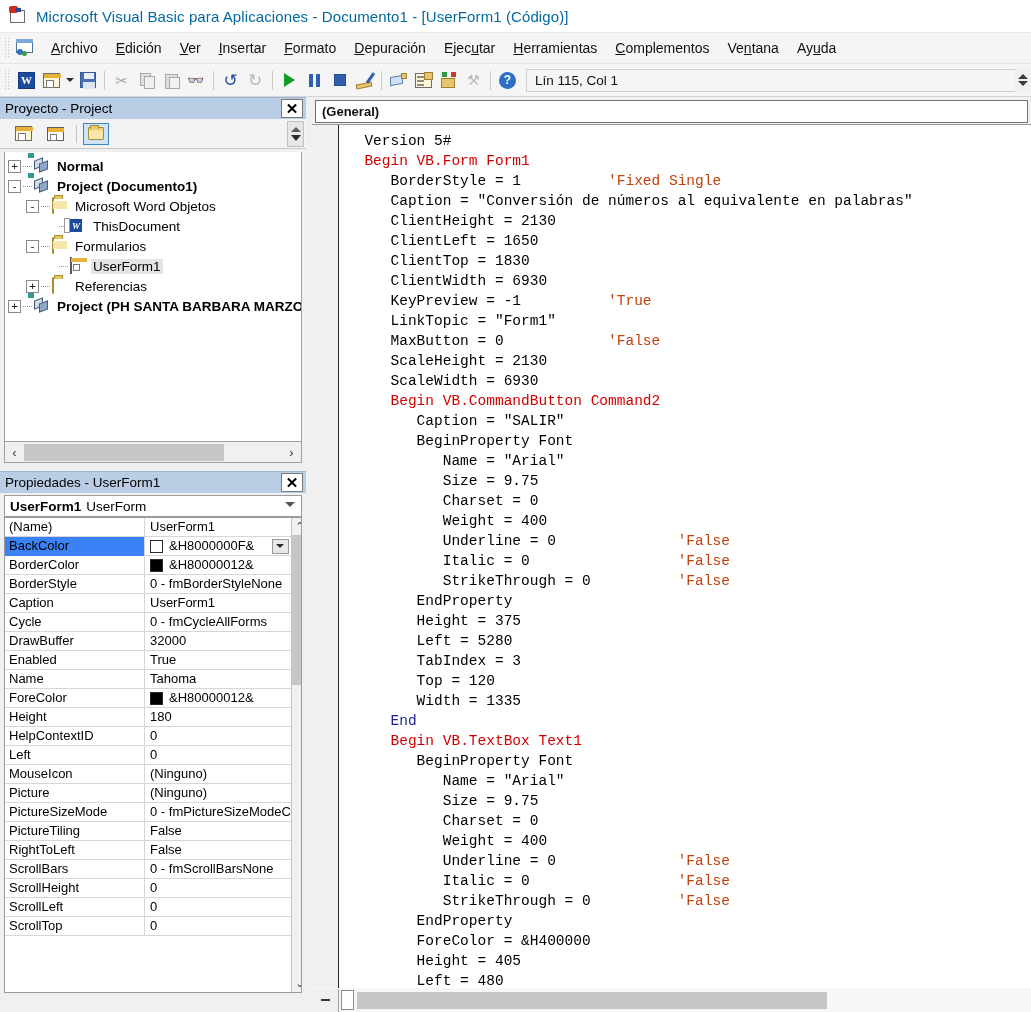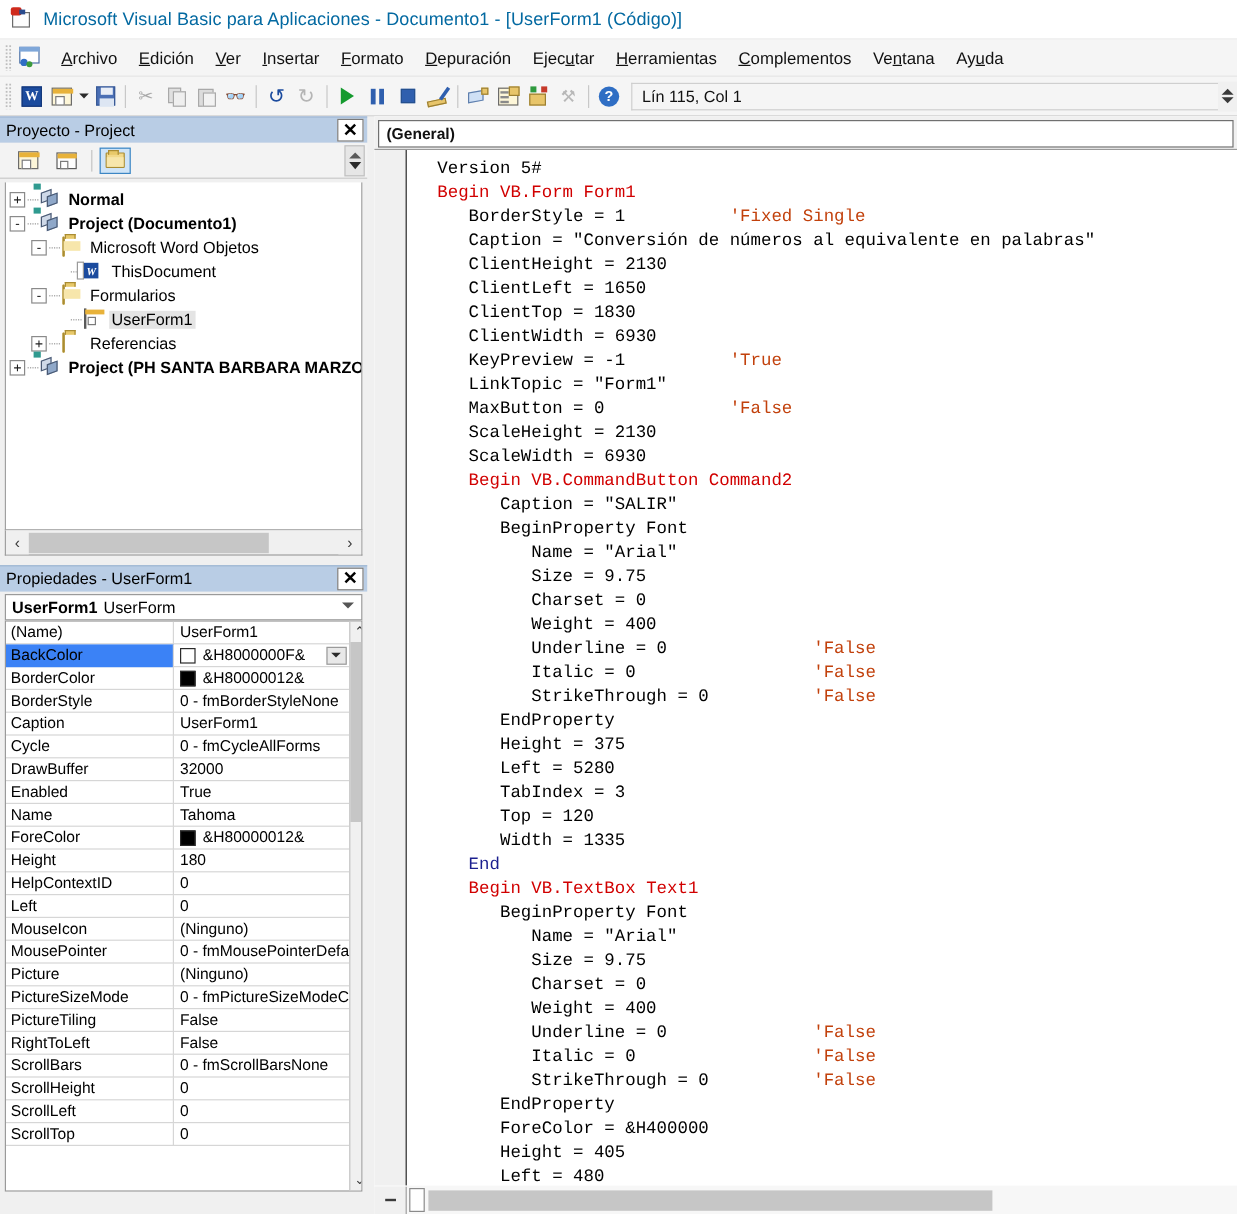--- a/index.html
+++ b/index.html
@@ -549,26 +549,20 @@
                 <span>0</span>
               </span>
             </div>
             <div class="prow">
               <span class="pname">MouseIcon</span>
               <span class="pval">
                 <span>(Ninguno)</span>
               </span>
             </div>
             <div class="prow">
-              <span class="pname">MousePointer</span>
-              <span class="pval">
-                <span>0 - fmMousePointerDefa</span>
-              </span>
-            </div>
-            <div class="prow">
               <span class="pname">Picture</span>
               <span class="pval">
                 <span>(Ninguno)</span>
               </span>
             </div>
             <div class="prow">
               <span class="pname">PictureSizeMode</span>
               <span class="pval">
                 <span>0 - fmPictureSizeModeC</span>
               </span>

